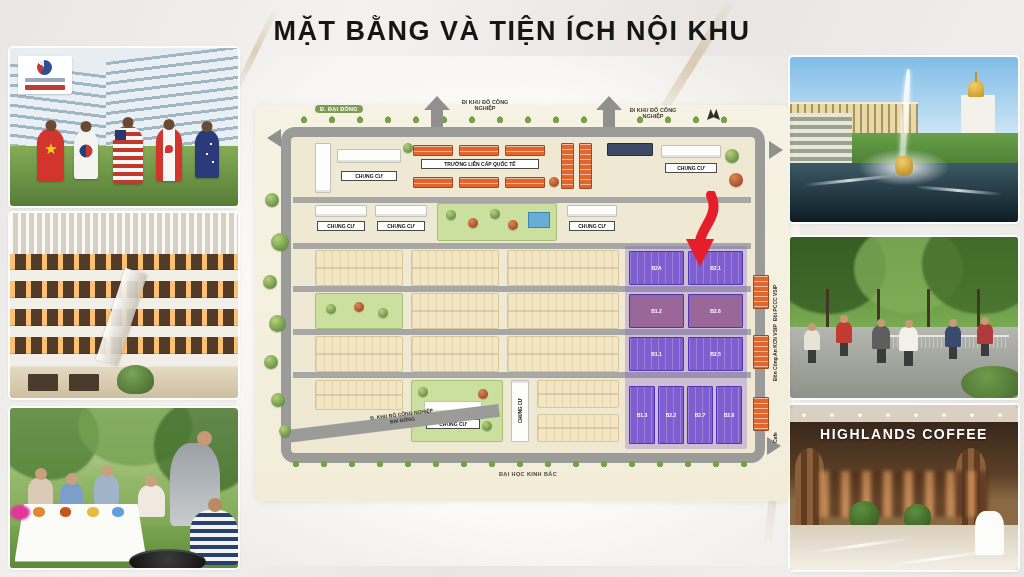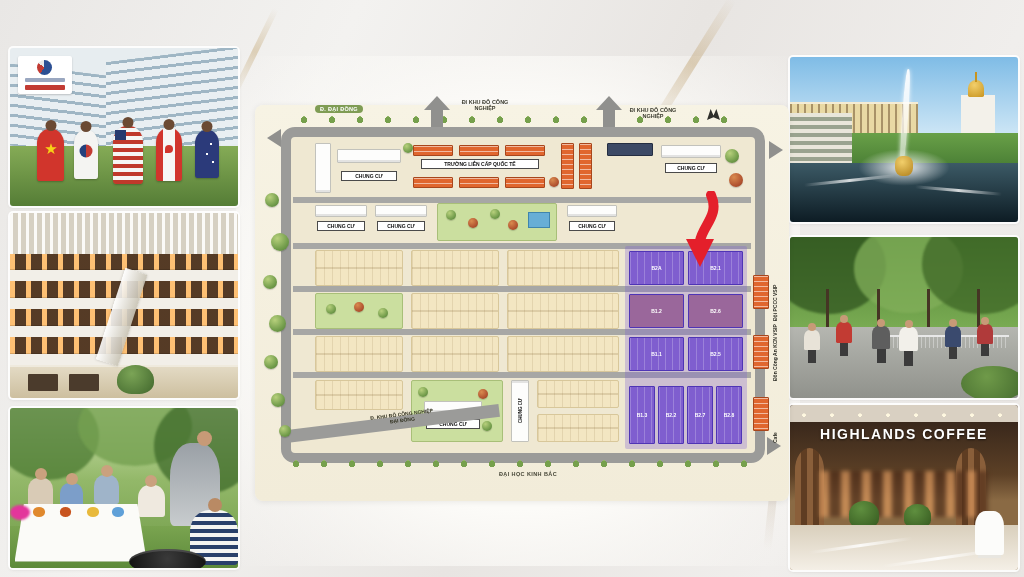--- a/index.html
+++ b/index.html
@@ -235,20 +235,21 @@
 </style>
 </head>
 <body>
 
 <div class="stage">
   <div class="backdrop"></div>
   <div class="streak s1"></div>
   <div class="streak s2"></div>
   <div class="streak s3"></div>
 
+  <h1 class="title">MẶT BẰNG VÀ TIỆN ÍCH NỘI KHU</h1>
 
   <div class="photo p1">
     <div class="abs p1-bldg p1-bl"></div>
     <div class="abs p1-bldg p1-br"></div>
     <div class="abs p1-grass"></div>
     <div class="fig fig-vn">★<span class="head"></span></div>
     <div class="fig fig-kr">
         <span class="tae"></span>
         <span class="head"></span>
       </div>

